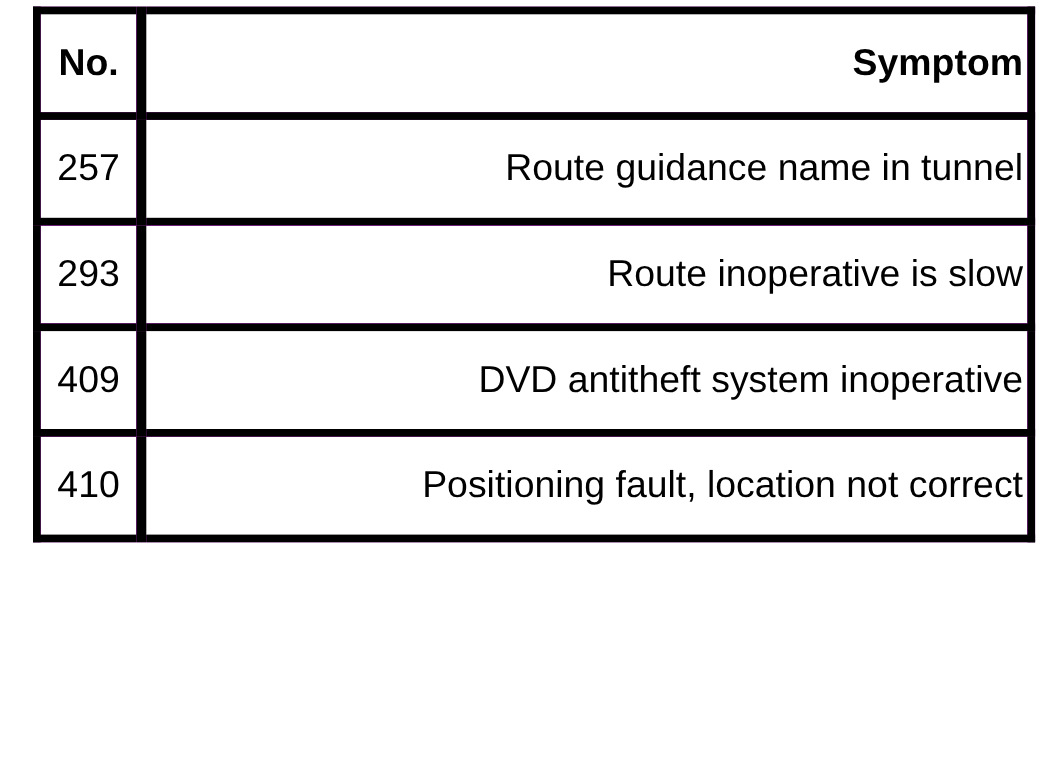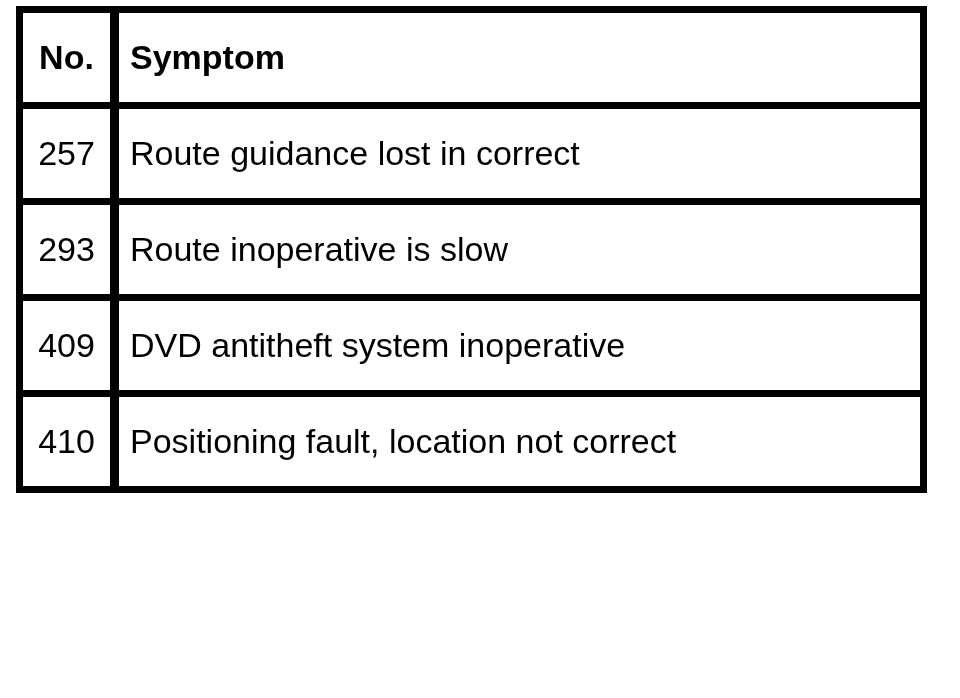--- a/index.html
+++ b/index.html
@@ -10,21 +10,21 @@
   .page {
     position: relative;
     width: 960px;
     height: 698px;
     background: #ffffff;
     font-family: "Liberation Sans", sans-serif;
     color: #000000;
   }
   table.symptom-table {
     position: absolute;
-    left: 16px;
+    left: 30px;
     top: 6px;
     width: 911px;
     border-collapse: collapse;
     table-layout: fixed;
     background: #d946ef;
   }
   table.symptom-table th,
   table.symptom-table td {
     border: 7px solid #000000;
     height: 89px;
@@ -36,21 +36,21 @@
     overflow: hidden;
     white-space: nowrap;
   }
   table.symptom-table .col-no {
     width: 87px;
     text-align: center;
     border-right-width: 9px;
     padding: 0;
   }
   table.symptom-table .col-symptom {
-    text-align: left;
+    text-align: right;
     padding: 0 4px 0 11px;
     border-left-width: 9px;
   }
   table.symptom-table thead th {
     font-weight: bold;
   }
   table.symptom-table tbody td {
     font-weight: normal;
   }
 </style>
@@ -61,21 +61,21 @@
   <table class="symptom-table">
     <thead>
       <tr>
         <th class="col-no">No.</th>
         <th class="col-symptom">Symptom</th>
       </tr>
     </thead>
     <tbody id="rows-body">
   <tr>
     <td class="col-no">257</td>
-    <td class="col-symptom">Route guidance lost in correct</td>
+    <td class="col-symptom">Route guidance name in tunnel</td>
   </tr>
 
 
   <tr>
     <td class="col-no">293</td>
     <td class="col-symptom">Route inoperative is slow</td>
   </tr>
 
   <tr>
     <td class="col-no">409</td>

